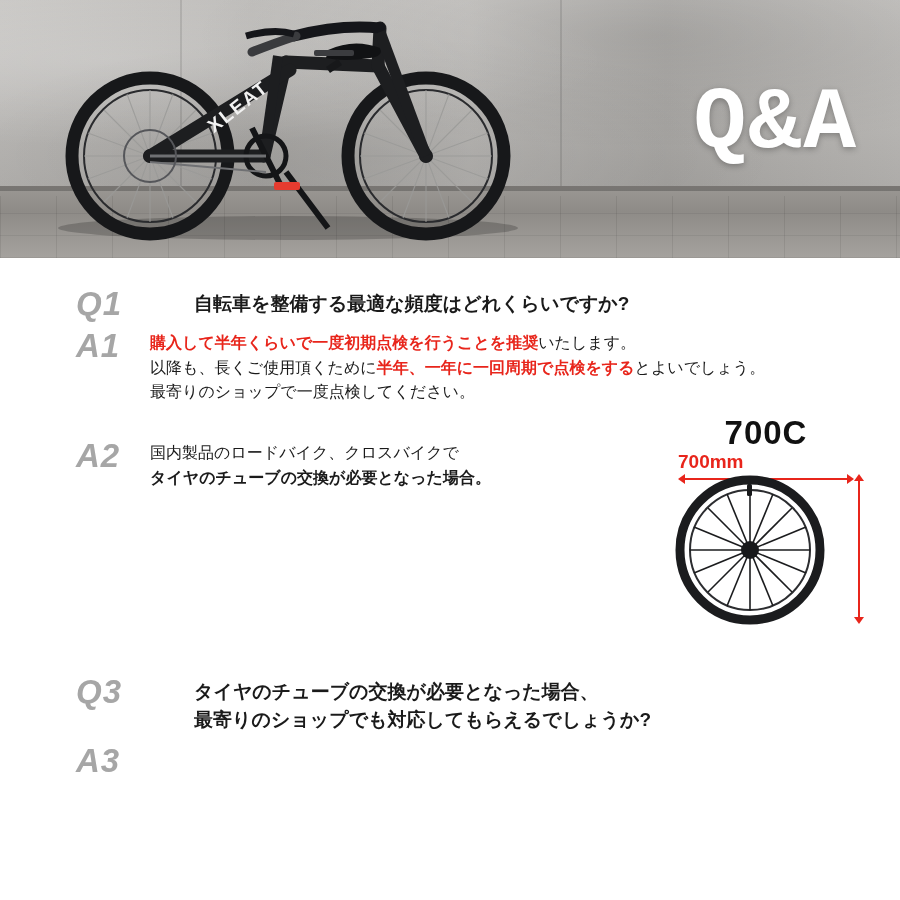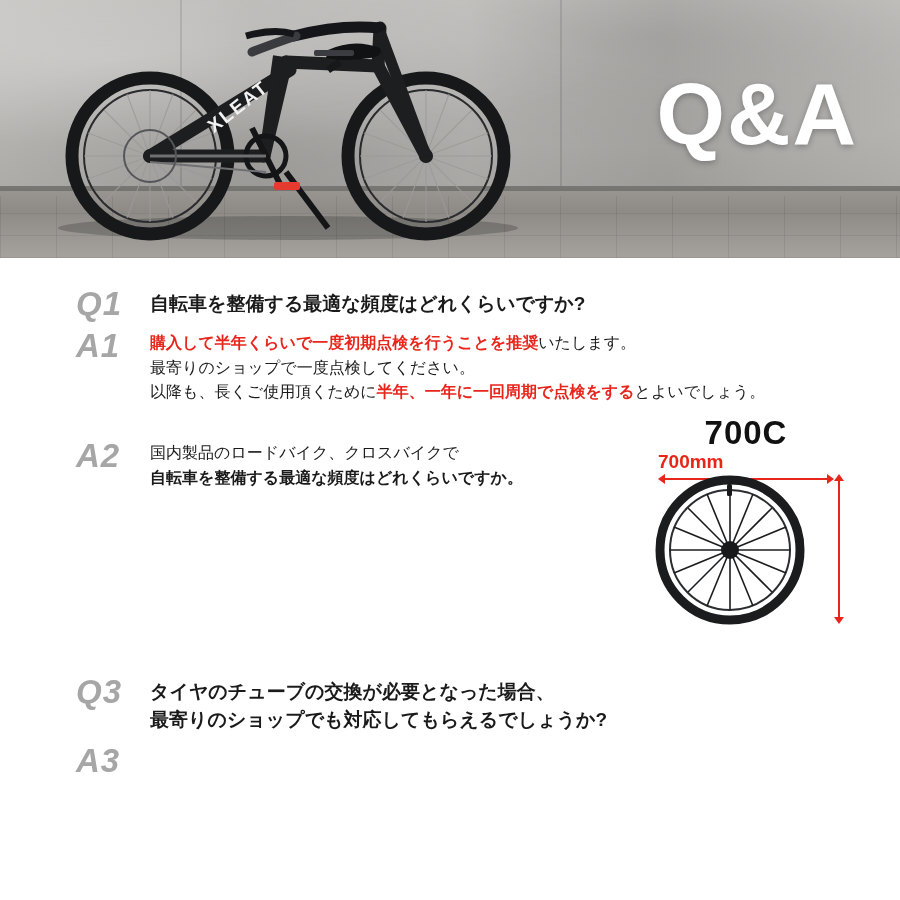--- a/index.html
+++ b/index.html
@@ -81,28 +81,28 @@
     left: 28px;
     top: 6px;
     width: 520px;
     height: 244px;
   }
   .bike svg { display: block; }
 
   .hero-title {
     position: absolute;
     right: 42px;
-    top: 70px;
+    top: 80px;
     font-size: 88px;
     line-height: 1;
     font-weight: 700;
     color: #ffffff;
     letter-spacing: 2px;
     text-shadow: 0 2px 6px rgba(0,0,0,0.28);
-    font-family: Liberation Sans, sans-serif;
+    font-family: Liberation Mono, monospace;
   }
 
   
   .qa-body {
     position: relative;
     padding: 28px 0 0 0;
   }
   .qa-block {
     position: relative;
     padding: 0 40px 0 76px;
@@ -135,27 +135,27 @@
     font-size: 16px;
     color: #1a1a1a;
     line-height: 1.52;
     padding-top: 3px;
   }
   .line { display: block; white-space: nowrap; }
   .red { color: #e8251b; }
   .bold { font-weight: 700; }
   .red.bold { color: #e8251b; font-weight: 700; }
 
-  .q-row { margin-bottom: 6px; }
+  .q-row { margin-bottom: 6px; gap: 44px; }
   .a-row { margin-top: 2px; }
 
   
   .wheel-wrap {
     position: absolute;
-    right: 50px;
+    right: 30px;
     top: -22px;
     width: 208px;
     height: 220px;
   }
   .wheel-label {
     text-align: center;
     font-size: 33px;
     font-weight: 700;
     color: #111;
     letter-spacing: 1px;
@@ -338,34 +338,34 @@
         <div class="qtext">
           <span class="line">自転車を整備する最適な頻度はどれくらいですか?</span>
         </div>
       </div>
       <div class="row a-row">
         <div class="tag">A1</div>
         <div class="atext">
           <span class="line">
             <span class="red bold">購入して半年くらいで一度初期点検を行うことを推奨</span><span>いたします。</span>
           </span>
-          <span class="line">最寄りのショップで一度点検してください。</span>
           <span class="line">
             <span>以降も、長くご使用頂くために</span><span class="red bold">半年、一年に一回周期で点検をする</span><span>とよいでしょう。</span>
           </span>
+          <span class="line">最寄りのショップで一度点検してください。</span>
         </div>
       </div>
     </div>
 
     <div class="qa-block q2-pad" style="margin-top:34px;">
       <div class="row a-row" style="margin-top:8px;">
         <div class="tag">A2</div>
         <div class="atext">
           <span class="line">国内製品のロードバイク、クロスバイクで</span>
-          <span class="line bold">自転車を整備する最適な頻度はどれくらいですか。</span>
+          <span class="line bold">タイヤのチューブの交換が必要となった場合。</span>
         </div>
       </div>
 
       <div class="wheel-wrap">
         <div class="wheel-label">700C</div>
         <div class="wheel-dim">700mm</div>
         <div class="dim-arrow">
           <div class="tip left"></div>
           <div class="bar"></div>
           <div class="tip right"></div>

